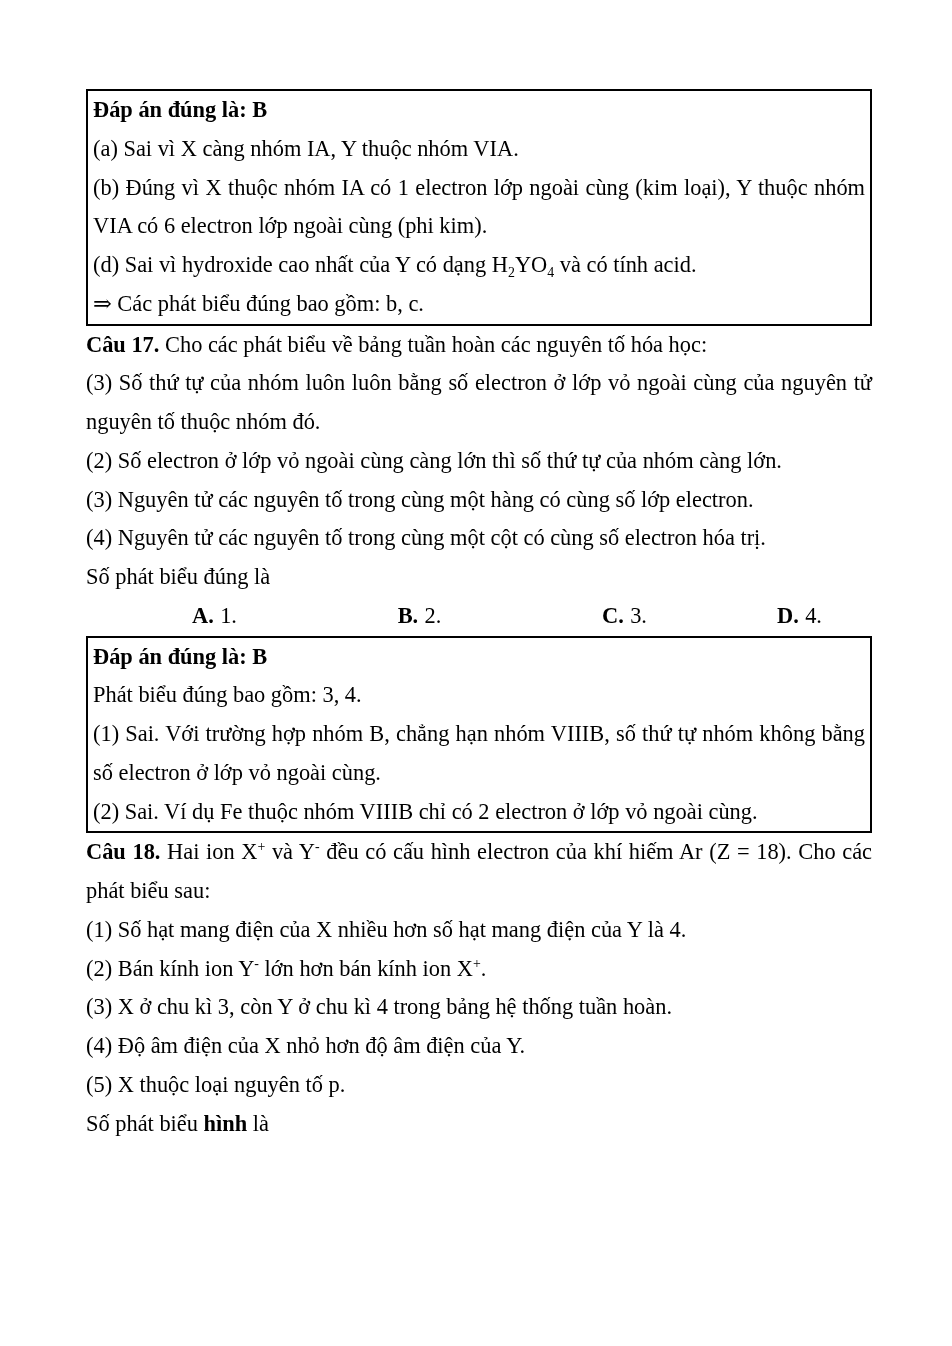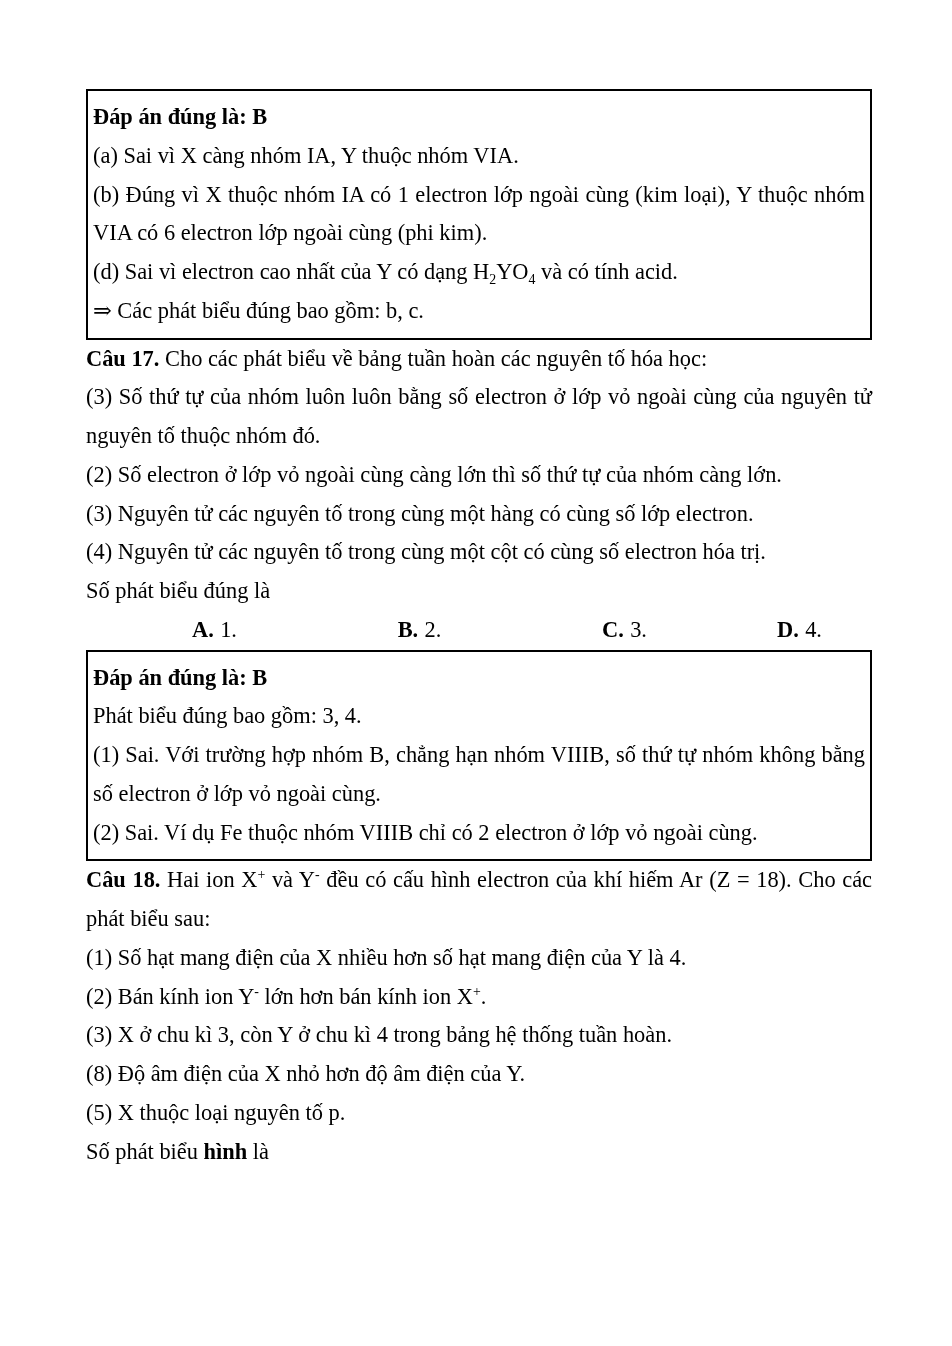--- a/index.html
+++ b/index.html
@@ -10,21 +10,21 @@
     color: #000000;
     font-family: "Liberation Serif", "DejaVu Serif", serif;
     font-size: 22.4px;
     line-height: 38.75px;
     overflow: hidden;
   }
   .page { padding: 89px 80px 0 86px; }
   .line { margin: 0; text-align: justify; }
   .solution-box {
     border: 2px solid #000000;
-    padding: 7px 5px;
+    padding: 0 5px;
     background: #ffffff;
   }
   .b { font-weight: 700; }
   sub, sup { font-size: 0.62em; line-height: 0; }
   sub { vertical-align: sub; }
   sup { vertical-align: super; }
   .options-row {
     display: grid;
     grid-template-columns: 205px 205px 205px auto;
     padding-left: 26px;
@@ -35,21 +35,21 @@
 </style>
 </head>
 <body>
 
 <div class="page">
 
   <div class="solution-box">
     <p class="line"><span class="b">Đáp án đúng là: B</span></p>
     <p class="line"><span>(a) Sai vì X càng nhóm IA, Y thuộc nhóm VIA.</span></p>
     <p class="line"><span>(b) Đúng vì X thuộc nhóm IA có 1 electron lớp ngoài cùng (kim loại), Y thuộc nhóm VIA có 6 electron lớp ngoài cùng (phi kim).</span></p>
-    <p class="line"><span>(d) Sai vì electron cao nhất của Y có dạng H</span><sub>2</sub><span>YO</span><sub>4</sub><span> và có tính acid.</span></p>
+    <p class="line"><span>(d) Sai vì hydroxide cao nhất của Y có dạng H</span><sub>2</sub><span>YO</span><sub>4</sub><span> và có tính acid.</span></p>
     <p class="line"><span>⇒ Các phát biểu đúng bao gồm: b, c.</span></p>
   </div>
 
   <p class="line"><span class="b">Câu 17.</span><span> Cho các phát biểu về bảng tuần hoàn các nguyên tố hóa học:</span></p>
   <p class="line"><span>(3) Số thứ tự của nhóm luôn luôn bằng số electron ở lớp vỏ ngoài cùng của nguyên tử nguyên tố thuộc nhóm đó.</span></p>
   <p class="line"><span>(2) Số electron ở lớp vỏ ngoài cùng càng lớn thì số thứ tự của nhóm càng lớn.</span></p>
   <p class="line"><span>(3) Nguyên tử các nguyên tố trong cùng một hàng có cùng số lớp electron.</span></p>
   <p class="line"><span>(4) Nguyên tử các nguyên tố trong cùng một cột có cùng số electron hóa trị.</span></p>
   <p class="line"><span>Số phát biểu đúng là</span></p>
 
@@ -64,17 +64,17 @@
     <p class="line"><span class="b">Đáp án đúng là: B</span></p>
     <p class="line"><span>Phát biểu đúng bao gồm: 3, 4.</span></p>
     <p class="line"><span>(1) Sai. Với trường hợp nhóm B, chẳng hạn nhóm VIIIB, số thứ tự nhóm không bằng số electron ở lớp vỏ ngoài cùng.</span></p>
     <p class="line"><span>(2) Sai. Ví dụ Fe thuộc nhóm VIIIB chỉ có 2 electron ở lớp vỏ ngoài cùng.</span></p>
   </div>
 
   <p class="line"><span class="b">Câu 18.</span><span> Hai ion X</span><sup>+</sup><span> và Y</span><sup>-</sup><span> đều có cấu hình electron của khí hiếm Ar (Z = 18). Cho các phát biểu sau:</span></p>
   <p class="line"><span>(1) Số hạt mang điện của X nhiều hơn số hạt mang điện của Y là 4.</span></p>
   <p class="line"><span>(2) Bán kính ion Y</span><sup>-</sup><span> lớn hơn bán kính ion X</span><sup>+</sup><span>.</span></p>
   <p class="line"><span>(3) X ở chu kì 3, còn Y ở chu kì 4 trong bảng hệ thống tuần hoàn.</span></p>
-  <p class="line"><span>(8) Độ âm điện của X nhỏ hơn độ âm điện của Y.</span></p>
+  <p class="line"><span>(4) Độ âm điện của X nhỏ hơn độ âm điện của Y.</span></p>
   <p class="line"><span>(5) X thuộc loại nguyên tố p.</span></p>
   <p class="line"><span>Số phát biểu </span><span class="b">hình</span><span> là</span></p>
 
 </div>
 
 </body></html>

